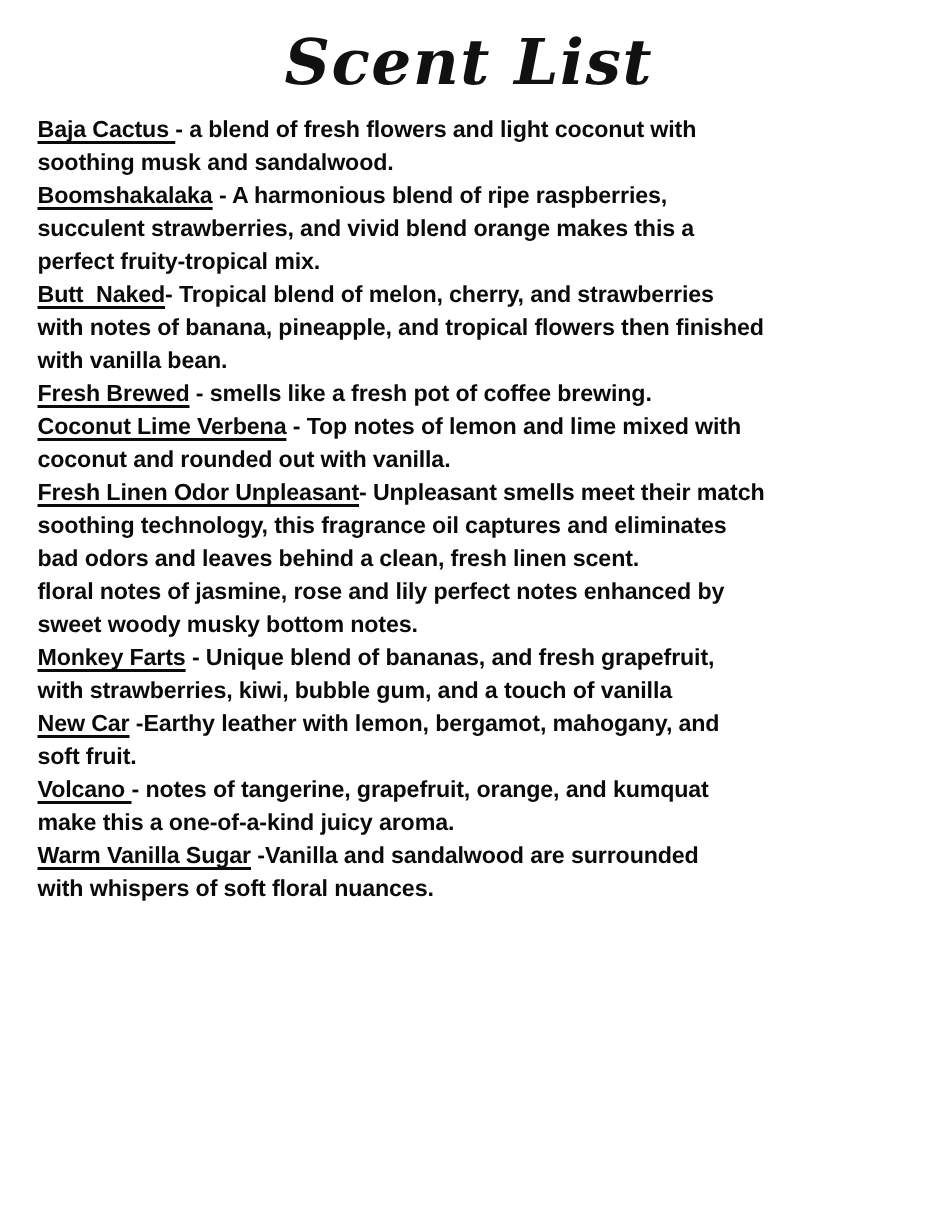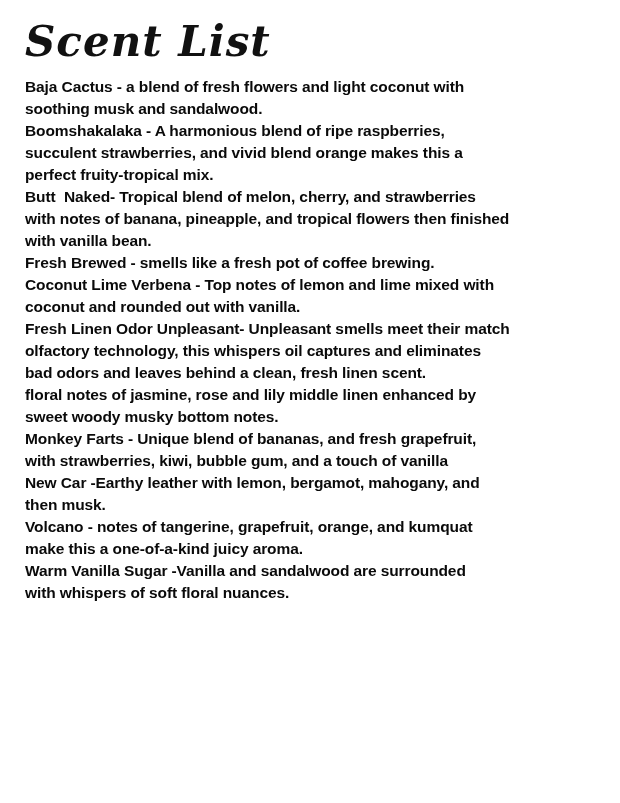--- a/index.html
+++ b/index.html
@@ -10,40 +10,42 @@
     font-family: "Liberation Sans", sans-serif;
   }
   .page {
     box-sizing: border-box;
     width: 620px; height: 803px;
     padding: 0 20px 0 25px;
     color: #0a0a0a;
   }
   .title {
     margin: 18px 0 10px 0;
+    text-align: center;
     font-family: "DejaVu Serif", serif;
     font-style: italic;
     font-weight: bold;
     font-size: 42px;
     line-height: 1.15;
     letter-spacing: 1px;
     color: #111111;
   }
   .list { }
   .entry { margin: 0; padding: 0; }
   .line {
     display: block;
     white-space: pre;
     font-size: 15.5px;
     font-weight: 700;
     line-height: 22px;
     letter-spacing: -0.1px;
     color: #0a0a0a;
   }
   .scent-name {
+    text-decoration: underline;
     text-decoration-thickness: 2px;
     text-underline-offset: 3px;
   }
 </style>
 </head>
 <body style="background: rgb(255, 255, 255); color: rgb(10, 10, 10);">
 
 <div class="page">
   <h1 class="title">Scent List</h1>
 
@@ -70,37 +72,37 @@
       <span class="line"><span class="scent-name">Fresh Brewed</span><span> - smells like a fresh pot of coffee brewing.</span></span>
     </p>
 
     <p class="entry">
       <span class="line"><span class="scent-name">Coconut Lime Verbena</span><span> - Top notes of lemon and lime mixed with</span></span>
       <span class="line">coconut and rounded out with vanilla.</span>
     </p>
 
     <p class="entry">
       <span class="line"><span class="scent-name">Fresh Linen Odor Unpleasant</span><span>- Unpleasant smells meet their match</span></span>
-      <span class="line">olfactory technology, this whispers oil captures and eliminates</span>
+      <span class="line">soothing technology, this fragrance oil captures and eliminates</span>
       <span class="line">bad odors and leaves behind a clean, fresh linen scent.</span>
     </p>
 
     <p class="entry">
-      <span class="line">floral notes of jasmine, rose and lily middle linen enhanced by</span>
+      <span class="line">floral notes of jasmine, rose and lily perfect notes enhanced by</span>
       <span class="line">sweet woody musky bottom notes.</span>
     </p>
 
     <p class="entry">
       <span class="line"><span class="scent-name">Monkey Farts</span><span> - Unique blend of bananas, and fresh grapefruit,</span></span>
       <span class="line">with strawberries, kiwi, bubble gum, and a touch of vanilla</span>
     </p>
 
     <p class="entry">
       <span class="line"><span class="scent-name">New Car</span><span> -Earthy leather with lemon, bergamot, mahogany, and</span></span>
-      <span class="line">then musk.</span>
+      <span class="line">soft fruit.</span>
     </p>
 
     <p class="entry">
       <span class="line"><span class="scent-name">Volcano </span><span>- notes of tangerine, grapefruit, orange, and kumquat</span></span>
       <span class="line">make this a one-of-a-kind juicy aroma.</span>
     </p>
 
     <p class="entry">
       <span class="line"><span class="scent-name">Warm Vanilla Sugar</span><span> -Vanilla and sandalwood are surrounded</span></span>
       <span class="line">with whispers of soft floral nuances.</span>

